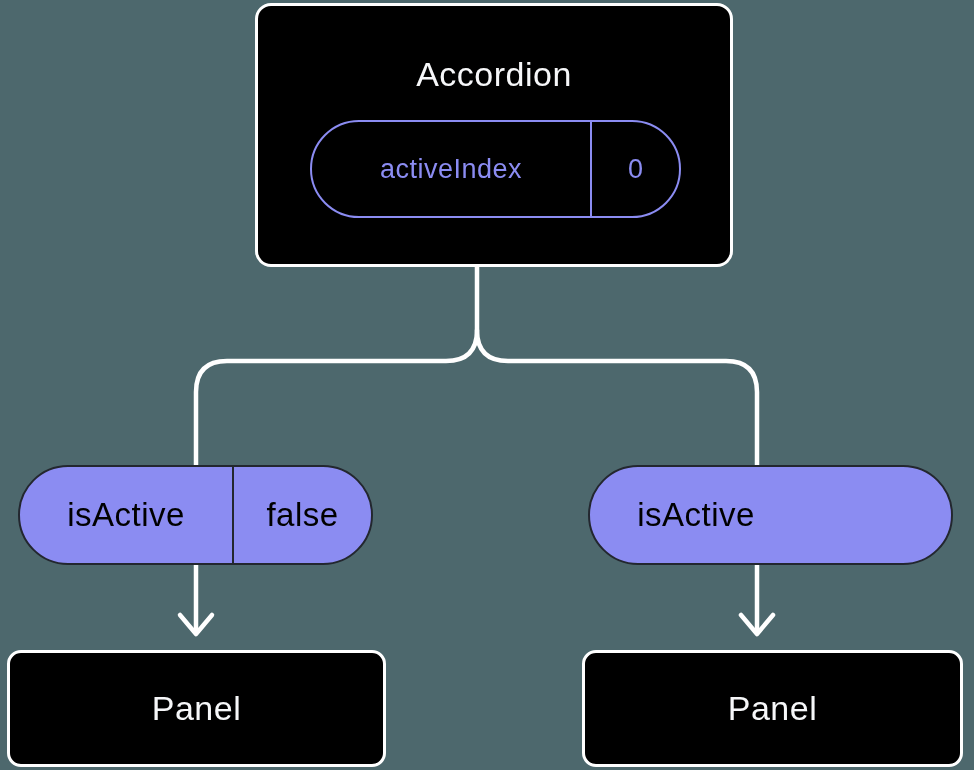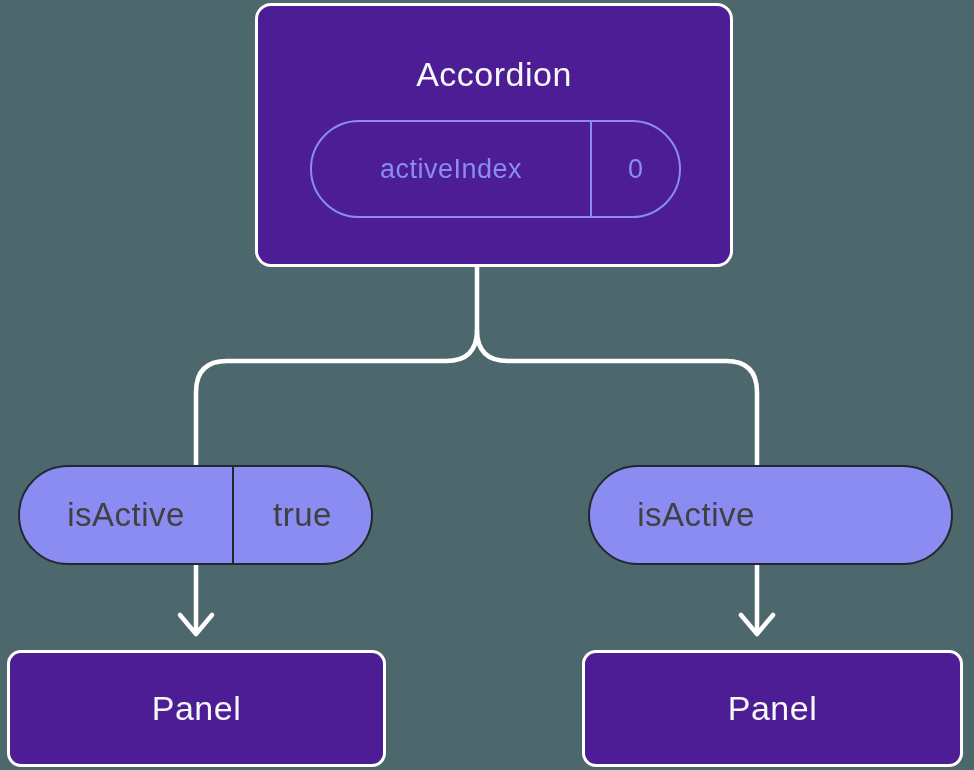--- a/index.html
+++ b/index.html
@@ -23,21 +23,21 @@
   }
   .connector-svg path {
     fill: none;
     stroke: #FFFFFF;
     stroke-width: 4.5;
     stroke-linecap: round;
     stroke-linejoin: round;
   }
   .node {
     position: absolute;
-    background: #4c1d95;
+    background: #000000;
     border: 3px solid #FFFFFF;
     box-sizing: border-box;
     z-index: 1;
   }
   .root-node {
     left: 255px;
     top: 3px;
     width: 478px;
     height: 264px;
     border-radius: 16px;
@@ -83,21 +83,21 @@
   }
   .prop-pill {
     position: absolute;
     top: 465px;
     height: 100px;
     background: #8B8CF2;
     border: 2.5px solid #23272F;
     border-radius: 50px;
     box-sizing: border-box;
     display: flex;
-    color: #404040;
+    color: #000000;
     font-size: 33px;
     z-index: 1;
   }
   .prop-pill .pill-label {
     width: 212px;
     display: flex;
     align-items: center;
     justify-content: center;
     letter-spacing: 0.5px;
   }
@@ -143,21 +143,21 @@
   <div class="node root-node">
     <div class="root-title">Accordion</div>
     <div class="state-pill">
       <div class="pill-label">activeIndex</div>
       <div class="pill-value">0</div>
     </div>
   </div>
 
   <div class="prop-pill prop-pill-left">
     <div class="pill-label">isActive</div>
-    <div class="pill-value">true</div>
+    <div class="pill-value">false</div>
   </div>
 
   <div class="prop-pill prop-pill-right">
     <div class="pill-label">isActive</div>
   </div>
 
   <div class="node panel-node panel-node-left">
     <span>Panel</span>
   </div>
 

